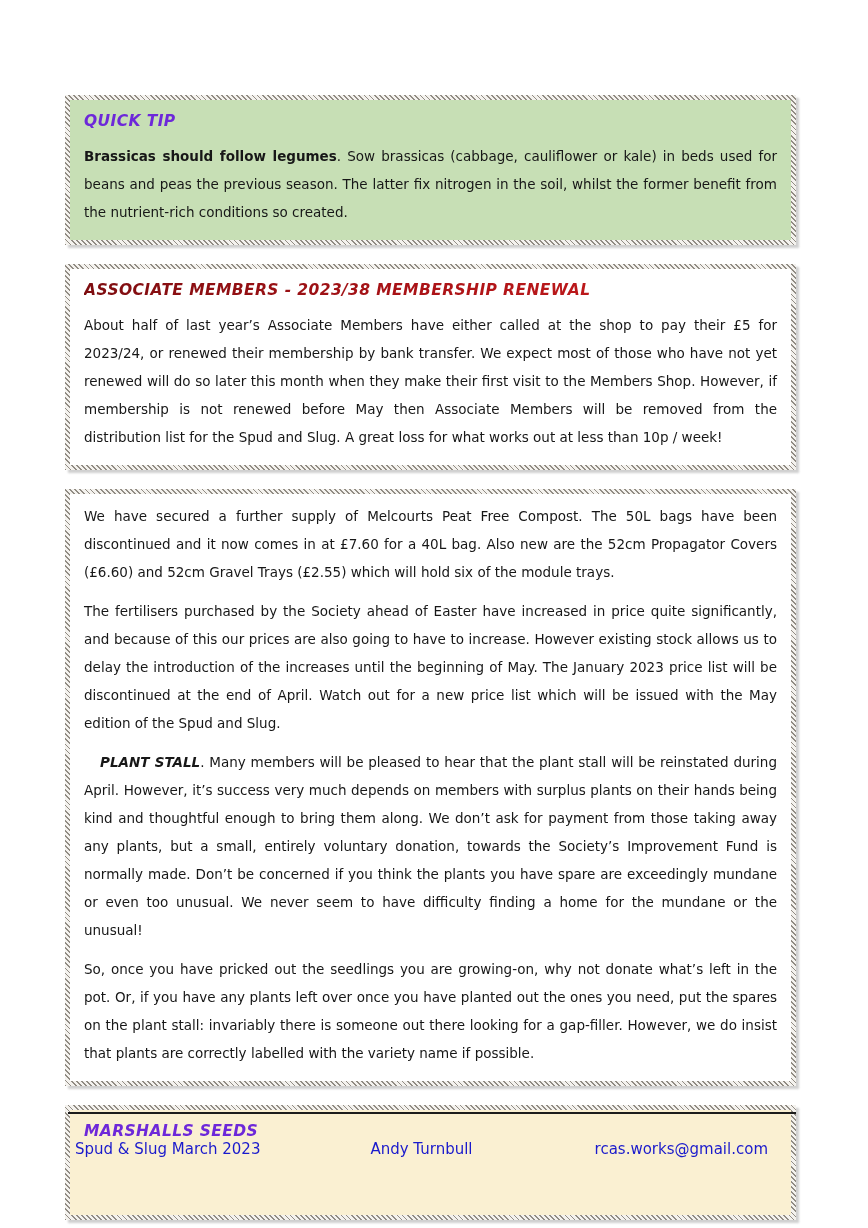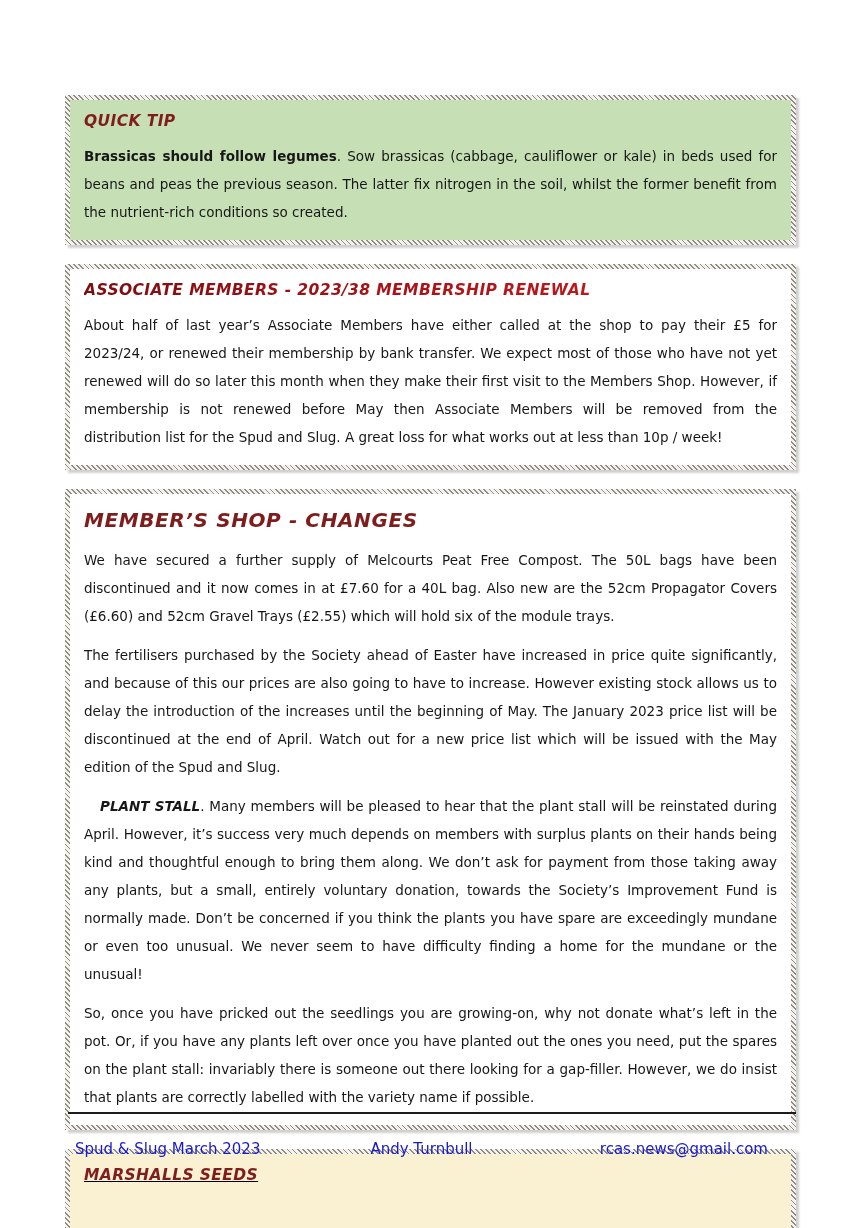--- a/index.html
+++ b/index.html
@@ -35,21 +35,21 @@
     padding: 8px 14px 12px 14px;
     margin-bottom: 19px;
   }
   .box.green { background: #c7dfb5; }
   .box.cream { background: #faf0d2; }
 
   .box h2 {
     font-style: italic;
     font-weight: bold;
     font-size: 15.5px;
-    color: #7f1d1d;
+    color: #6d28d9;
     letter-spacing: 0.4px;
     margin: 4px 0 12px 0;
   }
   .box h2.big { font-size: 20px; letter-spacing: 0.6px; margin: 6px 0 14px 0; }
 
   .box h2.red { color: #a81216; }
   @supports (-webkit-background-clip: text) or (background-clip: text) {
     .box h2.red {
       background: linear-gradient(90deg, #7d0d10 0%, #a81216 45%, #cf1f1f 100%);
       -webkit-background-clip: text;
@@ -67,21 +67,21 @@
     margin: 0 0 11px 0;
   }
   .box p:last-child { margin-bottom: 2px; }
   .lead-bold { font-weight: bold; }
   .lead-bold-italic { font-weight: bold; font-style: italic; margin-left: 16px; }
 
   
   .quick-tip      { min-height: 117px; }
   .assoc-members  { min-height: 186px; }
   .members-shop   { min-height: 511px; }
-  .marshalls      { min-height: 115px; margin-bottom: 2px; text-decoration: underline; }
+  .marshalls      { min-height: 115px; margin-bottom: 2px; }
 
   
   .footer {
     position: absolute;
     left: 65px;
     top: 1112px;
     width: 731px;
   }
   .footer-rule {
     border: none;
@@ -109,34 +109,33 @@
       <h2>QUICK TIP</h2>
       <p><span class="lead-bold">Brassicas should follow legumes</span><span>.  Sow brassicas (cabbage, cauliflower or kale) in beds used for beans and peas the previous season.  The latter fix nitrogen in the soil, whilst the former benefit from the nutrient-rich conditions so created.</span></p>
     </section>
 
     <section class="box assoc-members">
       <h2 class="red">ASSOCIATE MEMBERS  -  2023/38 MEMBERSHIP RENEWAL</h2>
       <p>About half of last year’s Associate Members have either called at the shop to pay their £5 for 2023/24, or renewed their membership by bank transfer.  We expect most of those who have not yet renewed will do so later this month when they make their first visit to the Members Shop.  However, if membership is not renewed before May then Associate Members will be removed from the distribution list for the Spud and Slug.  A great loss for what works out at less than 10p / week!</p>
     </section>
 
     <section class="box members-shop">
-      <h2 class="big">MEMBER’S SHOP - CHANGES</h2>
       <p>We have secured a further supply of Melcourts Peat Free Compost.  The 50L bags have been discontinued and it now comes in at £7.60 for a 40L bag.  Also new are the 52cm Propagator Covers (£6.60) and 52cm Gravel Trays (£2.55) which will hold six of the module trays.</p>
       <p>The fertilisers purchased by the Society ahead of Easter have increased in price quite significantly, and because of this our prices are also going to have to increase.  However existing stock allows us to delay the introduction of the increases until the beginning of May.  The January 2023 price list will be discontinued at the end of April.  Watch out for a new price list which will be issued with the May edition of the Spud and Slug.</p>
       <p><span class="lead-bold-italic">PLANT STALL</span><span>.  Many members will be pleased to hear that the plant stall will be reinstated during April.  However, it’s success very much depends on members with surplus plants on their hands being kind and thoughtful enough to bring them along.  We don’t ask for payment from those taking away any plants, but a small, entirely voluntary donation, towards the Society’s Improvement Fund is normally made.  Don’t be concerned if you think the plants you have spare are exceedingly mundane or even too unusual.  We never seem to have difficulty finding a home for the mundane or the unusual!</span></p>
       <p>So, once you have pricked out the seedlings you are growing-on, why not donate what’s left in the pot.  Or, if you have any plants left over once you have planted out the ones you need, put the spares on the plant stall: invariably there is someone out there looking for a gap-filler.  However, we do insist that plants are correctly labelled with the variety name if possible.</p>
     </section>
 
     <section class="box cream marshalls">
       <h2>MARSHALLS SEEDS</h2>
     </section>
 
   </div>
 
   <div class="footer">
     <hr class="footer-rule">
     <div class="footer-row">
       <span class="f-left">Spud &amp; Slug March 2023</span>
       <span class="f-center">Andy Turnbull</span>
-      <span class="f-right">rcas.news@gmail.com</span>
+      <span class="f-right">rcas.works@gmail.com</span>
     </div>
   </div>
 </div>
 
 </body></html>

